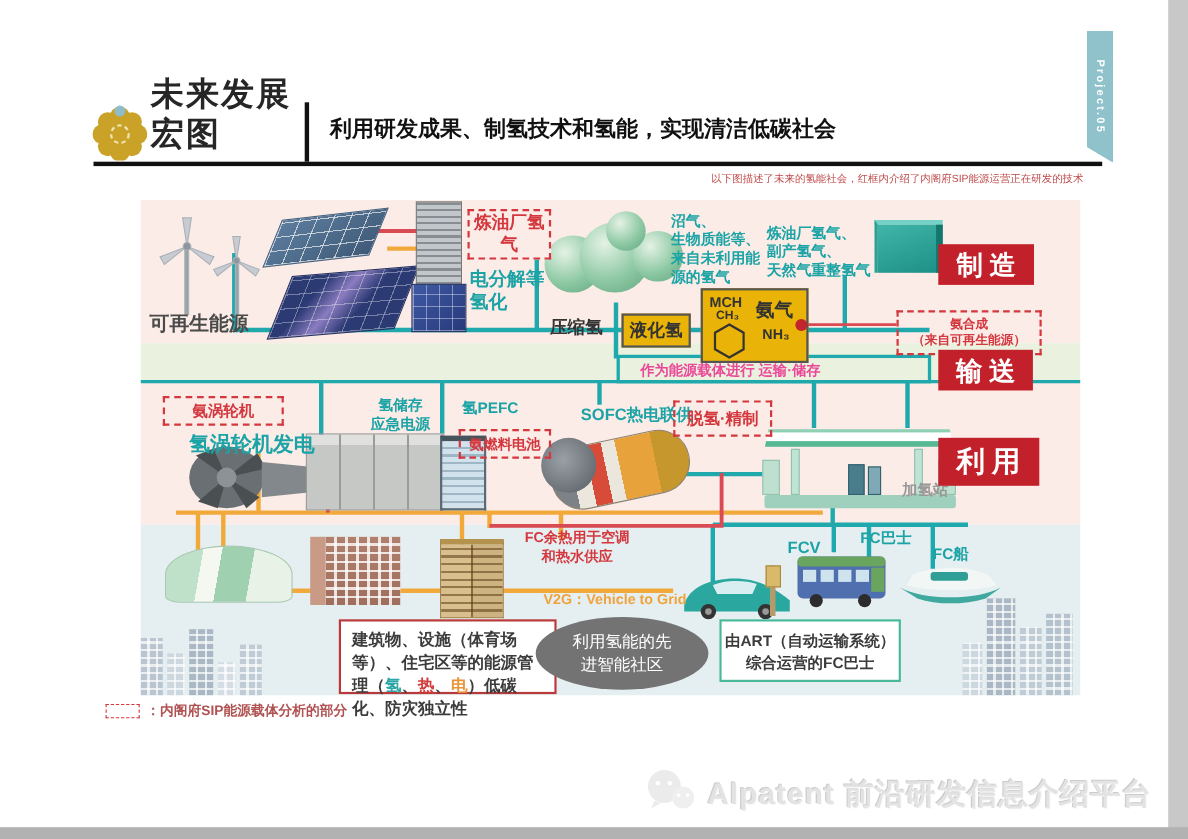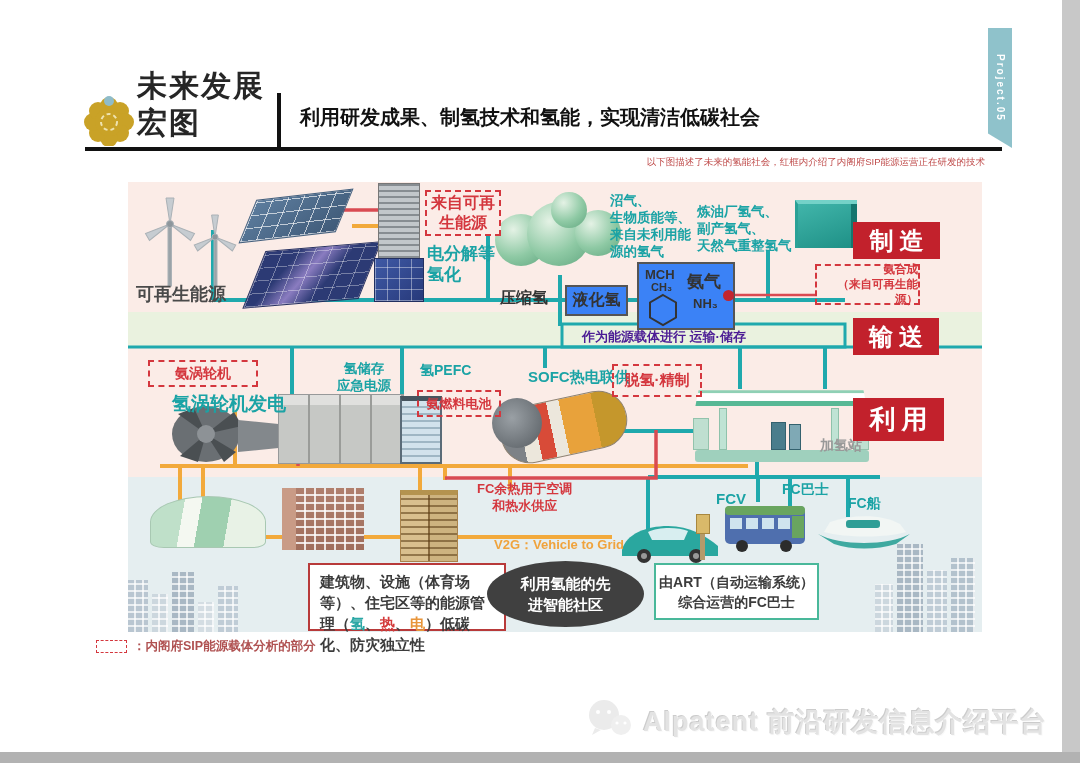--- a/index.html
+++ b/index.html
@@ -29,21 +29,21 @@
 
   
   .teal-label { color:#1ba3a5; font-weight:bold; }
   .gray-label { color:#4a4a4a; font-weight:bold; }
   .red-label { color:#d4373e; font-weight:bold; }
   .orange-label { color:#f0a33c; font-weight:bold; }
   .dashed-red { border:2px dashed #d4373e; color:#d4373e; font-weight:bold;
                 display:flex; align-items:center; justify-content:center; text-align:center; }
   .stage { background:#c2212c; color:#fff; font-weight:bold; display:flex; align-items:center;
            justify-content:center; letter-spacing:6px; text-indent:6px; }
-  .white-box { background:#3b82f6; border:2px solid #555; color:#333; font-weight:bold;
+  .white-box { background:#eab308; border:2px solid #555; color:#333; font-weight:bold;
                display:flex; align-items:center; justify-content:center; }
   .z1 { z-index:1; } .z2 { z-index:2; } .z3 { z-index:3; }
 
   
   .solar-a { background:
       repeating-linear-gradient(90deg, rgba(255,255,255,.65) 0 1px, transparent 1px 15px),
       repeating-linear-gradient(0deg, rgba(255,255,255,.65) 0 1px, transparent 1px 13px),
       linear-gradient(135deg,#5d7d9e,#3f5a78);
       transform:skewX(-28deg) rotate(-7deg); border:1px solid #44607e; }
   .solar-b { background:
@@ -86,21 +86,21 @@
       repeating-linear-gradient(90deg, transparent 0 6px, rgba(255,255,255,.7) 6px 8px); }
   .pillar { background:#bfe3d4; border:1px solid #8fc2ab; }
   .canopy { background:#fff; border-bottom:5px solid #57b895; border-top:3px solid #8fd0b5; }
   .station-base { background:#9fd0bd; }
   .dispenser { background:#4a7d8c; border:1px solid #33616e; }
   .red-dot { width:11px; height:11px; border-radius:50%; background:#c2252e; }
   .legend-dash { width:31px; height:13px; border:1.6px dashed #d4373e; }
   .footer-text { font-size:14.5px; font-weight:600; color:#1c1c1c; }
   .watermark { display:flex; align-items:flex-end; gap:8px; color:#e3e3e3; font-size:27px; font-weight:bold;
       text-shadow:1px 1px 0 #fafafa,-1px -1px 0 #cccccc; letter-spacing:1px; }
-  .smart-ellipse { background:#404040; border-radius:50%; color:#fff; font-weight:bold;
+  .smart-ellipse { background:#737373; border-radius:50%; color:#fff; font-weight:normal;
       display:flex; align-items:center; justify-content:center; text-align:center; }
   .art-box { background:#fff; border:2px solid #49b89a; color:#3c3c3c; font-weight:bold;
       display:flex; align-items:center; justify-content:center; text-align:center; }
   .bldg-box { background:#fff; border:2.5px solid #b83a3a; color:#3c3c3c; font-weight:bold;
       font-size:15px; line-height:21px; padding:6px 10px; }
 </style>
 </head>
 <body>
 
 <div class="page">
@@ -175,54 +175,54 @@
         <path d="M0,0 L-3.4,-22 L3.4,-22 Z" transform="rotate(240)"></path>
           <circle r="3" fill="#8d969c"></circle>
       </g>
     </g>
   </svg>
   <div class="abs gray-label z2" style="left:136px;top:282px;font-size:18px;">可再生能源</div>
   <div class="abs z2 solar-a" style="left:250px;top:194px;width:92px;height:44px;"></div>
   <div class="abs z2 solar-b" style="left:256px;top:246px;width:112px;height:58px;"></div>
   <div class="abs z2 electro-tower" style="left:378px;top:183px;width:42px;height:86px;"></div>
   <div class="abs z2 electro-cube" style="left:374px;top:258px;width:50px;height:44px;"></div>
-  <div class="abs z3 dashed-red prelines" style="left:425px;top:190px;width:76px;height:46px;font-size:16px;line-height:20px;background:#fbece7;">来自可再生能源</div>
+  <div class="abs z3 dashed-red prelines" style="left:425px;top:190px;width:76px;height:46px;font-size:16px;line-height:20px;background:#fbece7;">炼油厂氢气</div>
   <div class="abs z3 teal-label prelines" style="left:427px;top:243px;font-size:17px;line-height:21px;">电分解等
 氢化</div>
   <div class="abs z2" style="left:495px;top:192px;width:130px;height:86px;">
     <span class="tank" style="left:0;top:22px;width:52px;height:52px;"></span>
     <span class="tank" style="left:32px;top:10px;width:64px;height:64px;"></span>
     <span class="tank" style="left:80px;top:18px;width:46px;height:46px;"></span>
     <span class="tank" style="left:56px;top:0;width:36px;height:36px;"></span>
   </div>
   <div class="abs z3 teal-label prelines" style="left:610px;top:192px;font-size:13.5px;line-height:17px;">沼气、
 生物质能等、
 来自未利用能
 源的氢气</div>
   <div class="abs z3 teal-label prelines" style="left:697px;top:203px;font-size:13.5px;line-height:17px;">炼油厂氢气、
 副产氢气、
 天然气重整氢气</div>
   <div class="abs z2 equip-teal" style="left:795px;top:200px;width:62px;height:48px;"></div>
   <div class="abs z3 stage" style="left:853px;top:222px;width:87px;height:37px;font-size:24px;">制造</div>
-  <div class="abs z3 dashed-red prelines" style="left:815px;top:264px;width:105px;height:41px;font-size:11.5px;line-height:15px;text-align:right;">氨合成
+  <div class="abs z3 dashed-red prelines" style="left:815px;top:282px;width:132px;height:41px;font-size:11.5px;line-height:15px;">氨合成
 （来自可再生能源）</div>
 
   <div class="abs z3" style="left:500px;top:288px;font-size:16px;font-weight:bold;color:#333;">压缩氢</div>
   <div class="abs z3 white-box" style="left:565px;top:285px;width:63px;height:31px;font-size:16px;">液化氢</div>
   <div class="abs z3 white-box" style="left:637px;top:262px;width:98px;height:68px;">
     <span class="abs" style="left:6px;top:3px;font-size:13px;font-weight:bold;color:#333;">MCH</span>
     <span class="abs" style="left:12px;top:17px;font-size:11px;font-weight:bold;color:#333;">CH₃</span>
     <svg class="abs" style="left:8px;top:29px;" width="32" height="34" viewBox="0 0 32 34">
       <polygon points="16,2 29,9.5 29,24.5 16,32 3,24.5 3,9.5" fill="none" stroke="#333" stroke-width="2"></polygon>
     </svg>
     <span class="abs" style="left:48px;top:6px;font-size:17px;font-weight:bold;color:#333;">氨气</span>
     <span class="abs" style="left:54px;top:32px;font-size:13px;font-weight:bold;color:#333;">NH₃</span>
   </div>
   <div class="abs z3 red-dot" style="left:723px;top:290px;"></div>
-  <div class="abs z3" style="left:582px;top:328px;font-size:13px;font-weight:bold;color:#4c1d95;">作为能源载体进行 运输·储存</div>
+  <div class="abs z3" style="left:582px;top:328px;font-size:13px;font-weight:bold;color:#ec4899;">作为能源载体进行 运输·储存</div>
   <div class="abs z3 stage" style="left:853px;top:318px;width:86px;height:37px;font-size:24px;">输送</div>
 
   <div class="abs z3 dashed-red" style="left:148px;top:360px;width:110px;height:27px;font-size:14px;">氨涡轮机</div>
   <div class="abs z3 teal-label" style="left:172px;top:391px;font-size:19px;">氢涡轮机发电</div>
   <svg class="abs z2" style="left:168px;top:402px;" width="150" height="64" viewBox="0 0 150 64">
     <ellipse cx="38" cy="32" rx="34" ry="28" fill="#6a6f73"></ellipse>
     <g fill="#4a4f52">
       <path d="M38,32 L10,12 L26,6 Z"></path>
         <path d="M38,32 L66,10 L74,24 Z"></path>
       <path d="M38,32 L12,54 L30,60 Z"></path>

